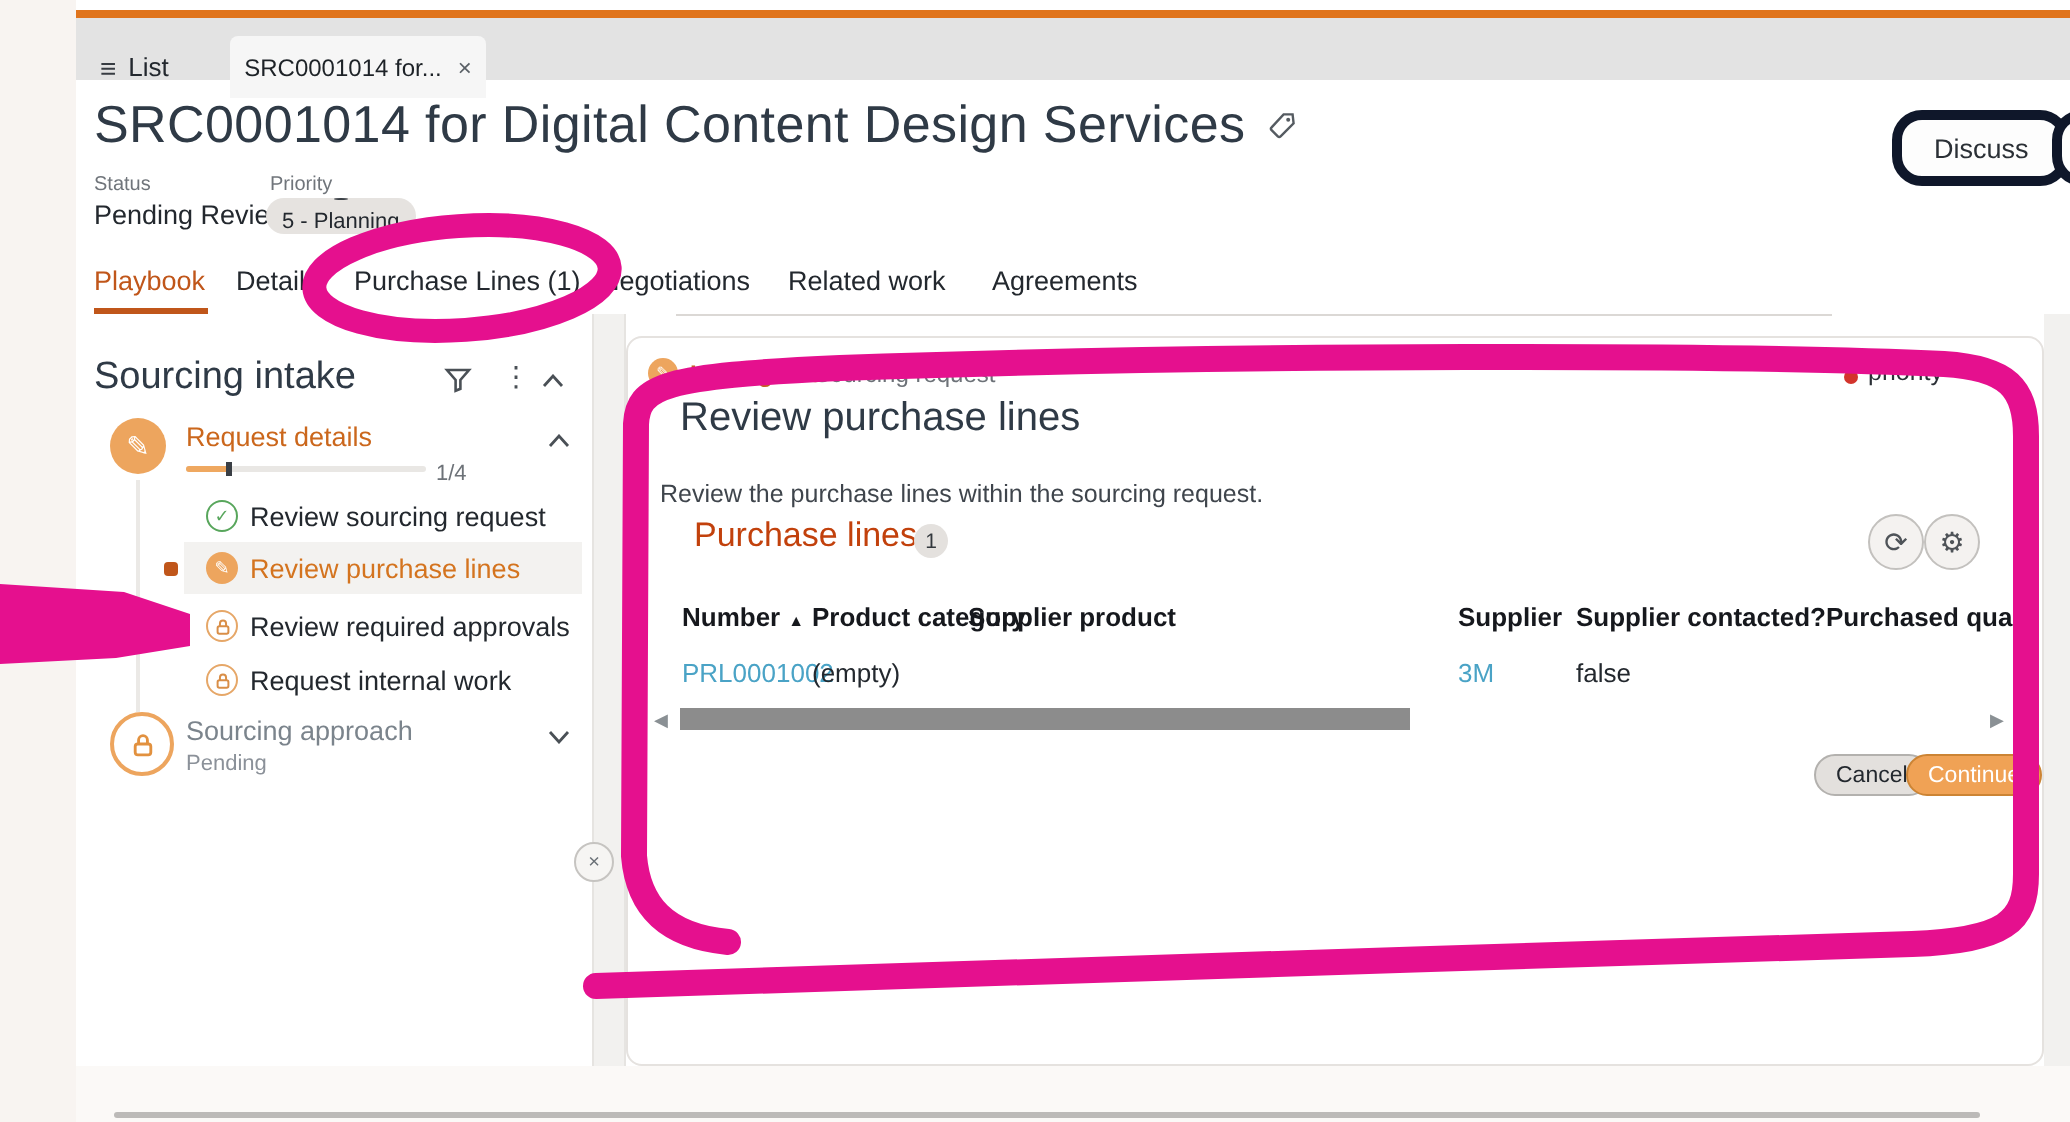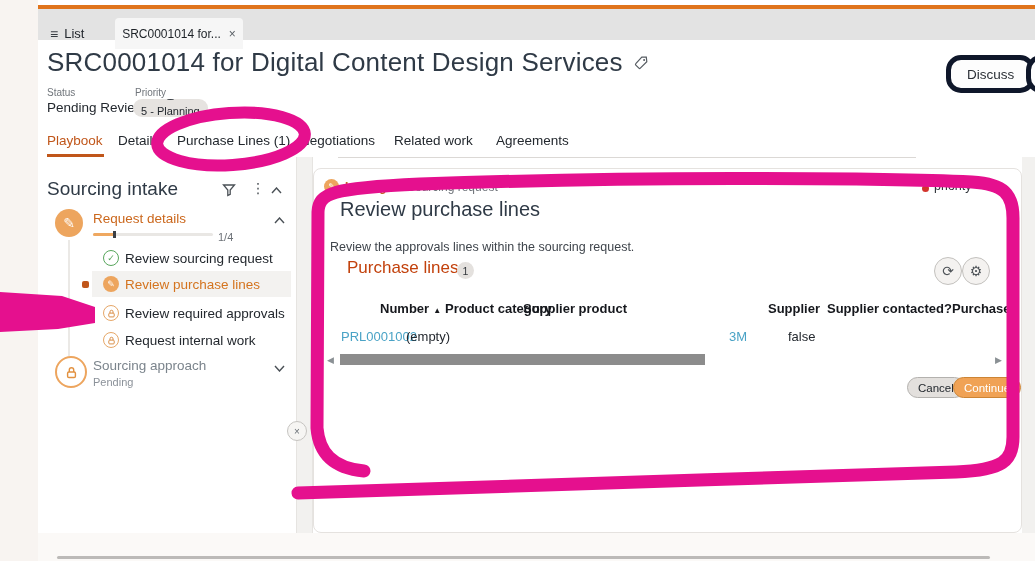--- a/index.html
+++ b/index.html
@@ -59,21 +59,21 @@
   .crumb-icon{left:10px;top:10px;width:15px;height:15px;border-radius:50%;background:#eda55e;color:#fff;font-size:8px;display:flex;align-items:center;justify-content:center;}
   .crumb-state{left:31px;top:11px;font-size:12px;font-weight:700;color:#c2641f;}
   .crumb-ctx{left:93px;top:11px;font-size:12px;color:#6d7278;}
   .prio-frag-dot{left:608px;top:16px;width:7px;height:7px;border-radius:50%;background:#d3342c;}
   .prio-frag{left:620px;top:10px;font-size:12.5px;color:#2b3036;}
   .panel-title{left:26px;top:29px;font-size:20px;color:#2f3a46;}
   .panel-desc{left:16px;top:71px;font-size:12.5px;color:#3f454c;}
   .section-title{left:33px;top:89px;font-size:17px;color:#c2410c;}
   .count-badge{left:143px;top:93px;width:17px;height:17px;border-radius:50%;background:#e4e1de;color:#33383d;font-size:10.5px;display:flex;align-items:center;justify-content:center;}
   .round-btn{position:absolute;top:88px;width:28px;height:28px;border-radius:50%;background:#f4f2f0;border:1px solid #c3c1be;display:flex;align-items:center;justify-content:center;color:#4e5358;font-size:14px;cursor:pointer;box-sizing:border-box;}
-  .th{position:absolute;top:132px;font-size:13px;font-weight:700;color:#16181d;white-space:nowrap;cursor:pointer;margin-left:39px;}
+  .th{position:absolute;top:132px;font-size:13px;font-weight:700;color:#16181d;white-space:nowrap;cursor:pointer;}
   .td{position:absolute;top:160px;font-size:13px;color:#23282e;white-space:nowrap;}
   .td.link{color:#4aa3c6;cursor:pointer;}
   .sort-arrow{font-size:8px;color:#16181d;margin-left:4px;}
   .hscroll-thumb{left:26px;top:185px;width:365px;height:11px;background:#8c8c8c;cursor:pointer;}
   .hscroll-arrow{position:absolute;top:186px;font-size:9px;color:#8a9094;cursor:pointer;}
   .btn-cancel{left:593px;top:208px;height:21px;border-radius:11px;background:#e3e0dd;border:1px solid #b3b1ae;display:flex;align-items:center;padding:0 10px;font-size:11.5px;color:#23282e;cursor:pointer;box-sizing:border-box;}
   .btn-continue{left:639px;top:208px;height:21px;border-radius:11px;background:#f0a255;border:1px solid #cc8434;display:flex;align-items:center;padding:0 10px;font-size:11.5px;color:#fff;cursor:pointer;box-sizing:border-box;}
   
   .footer{left:0;top:533px;width:997px;height:28px;background:#fbf9f7;}
   .footer-line{left:19px;top:23px;width:933px;height:3px;background:#bcbab8;border-radius:2px;}
@@ -204,21 +204,21 @@
 
     <div class="abs card">
       <div class="abs crumb-icon">✎</div>
       <div class="abs crumb-state">In Progress</div>
       <div class="abs crumb-ctx">Sourcing request</div>
 
       <div class="abs prio-frag-dot"></div>
       <div class="abs prio-frag">priority</div>
 
       <div class="abs panel-title">Review purchase lines</div>
-      <div class="abs panel-desc">Review the approvals lines within the sourcing request.</div>
+      <div class="abs panel-desc">Review the purchase lines within the sourcing request.</div>
 
       <div class="abs section-title">Purchase lines</div>
       <div class="abs count-badge">1</div>
 
       <div class="round-btn" style="left:620px;">
           <span>⟳</span>
         </div>
       <div class="round-btn" style="left:648px;">
           <span>⚙</span>
         </div>

